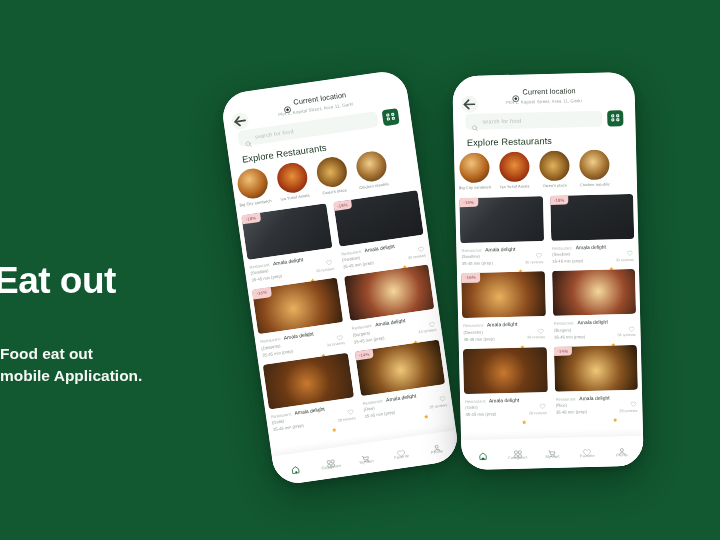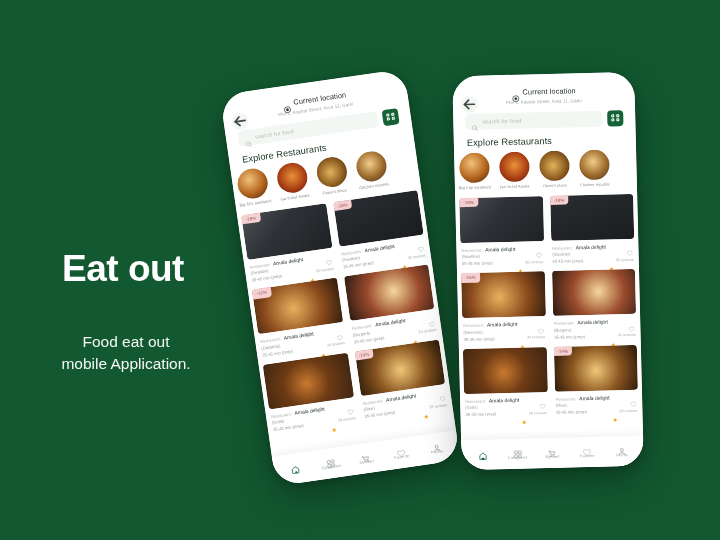--- a/index.html
+++ b/index.html
@@ -4,27 +4,27 @@
 <style>
   * { margin:0; padding:0; box-sizing:border-box; }
   html,body { width:720px; height:540px; overflow:hidden; }
   body {
     background:#125830;
     font-family:"Liberation Sans", sans-serif;
     position:relative;
   }
 
   
-  .copy { position:absolute; left:0; top:250px; width:252px; text-align:center; color:#fff; }
+  .copy { position:absolute; left:0; top:262px; width:252px; color:#fff; }
   .copy-title {
     font-size:37px; font-weight:bold; letter-spacing:-0.5px;
     line-height:1.05; margin-left:-6px;
   }
   .copy-sub {
-    margin-top:42px; font-size:15.5px; line-height:1.45; font-weight:400;
+    margin-top:42px; font-size:15.5px; line-height:1.45; font-weight:700;
     color:#f4f7f4;
   }
 
   
   .phone {
     position:absolute;
     background:#ffffff;
     border-radius:26px;
     overflow:hidden;
     box-shadow:0 14px 38px rgba(0,0,0,.30), 0 3px 10px rgba(0,0,0,.18);

